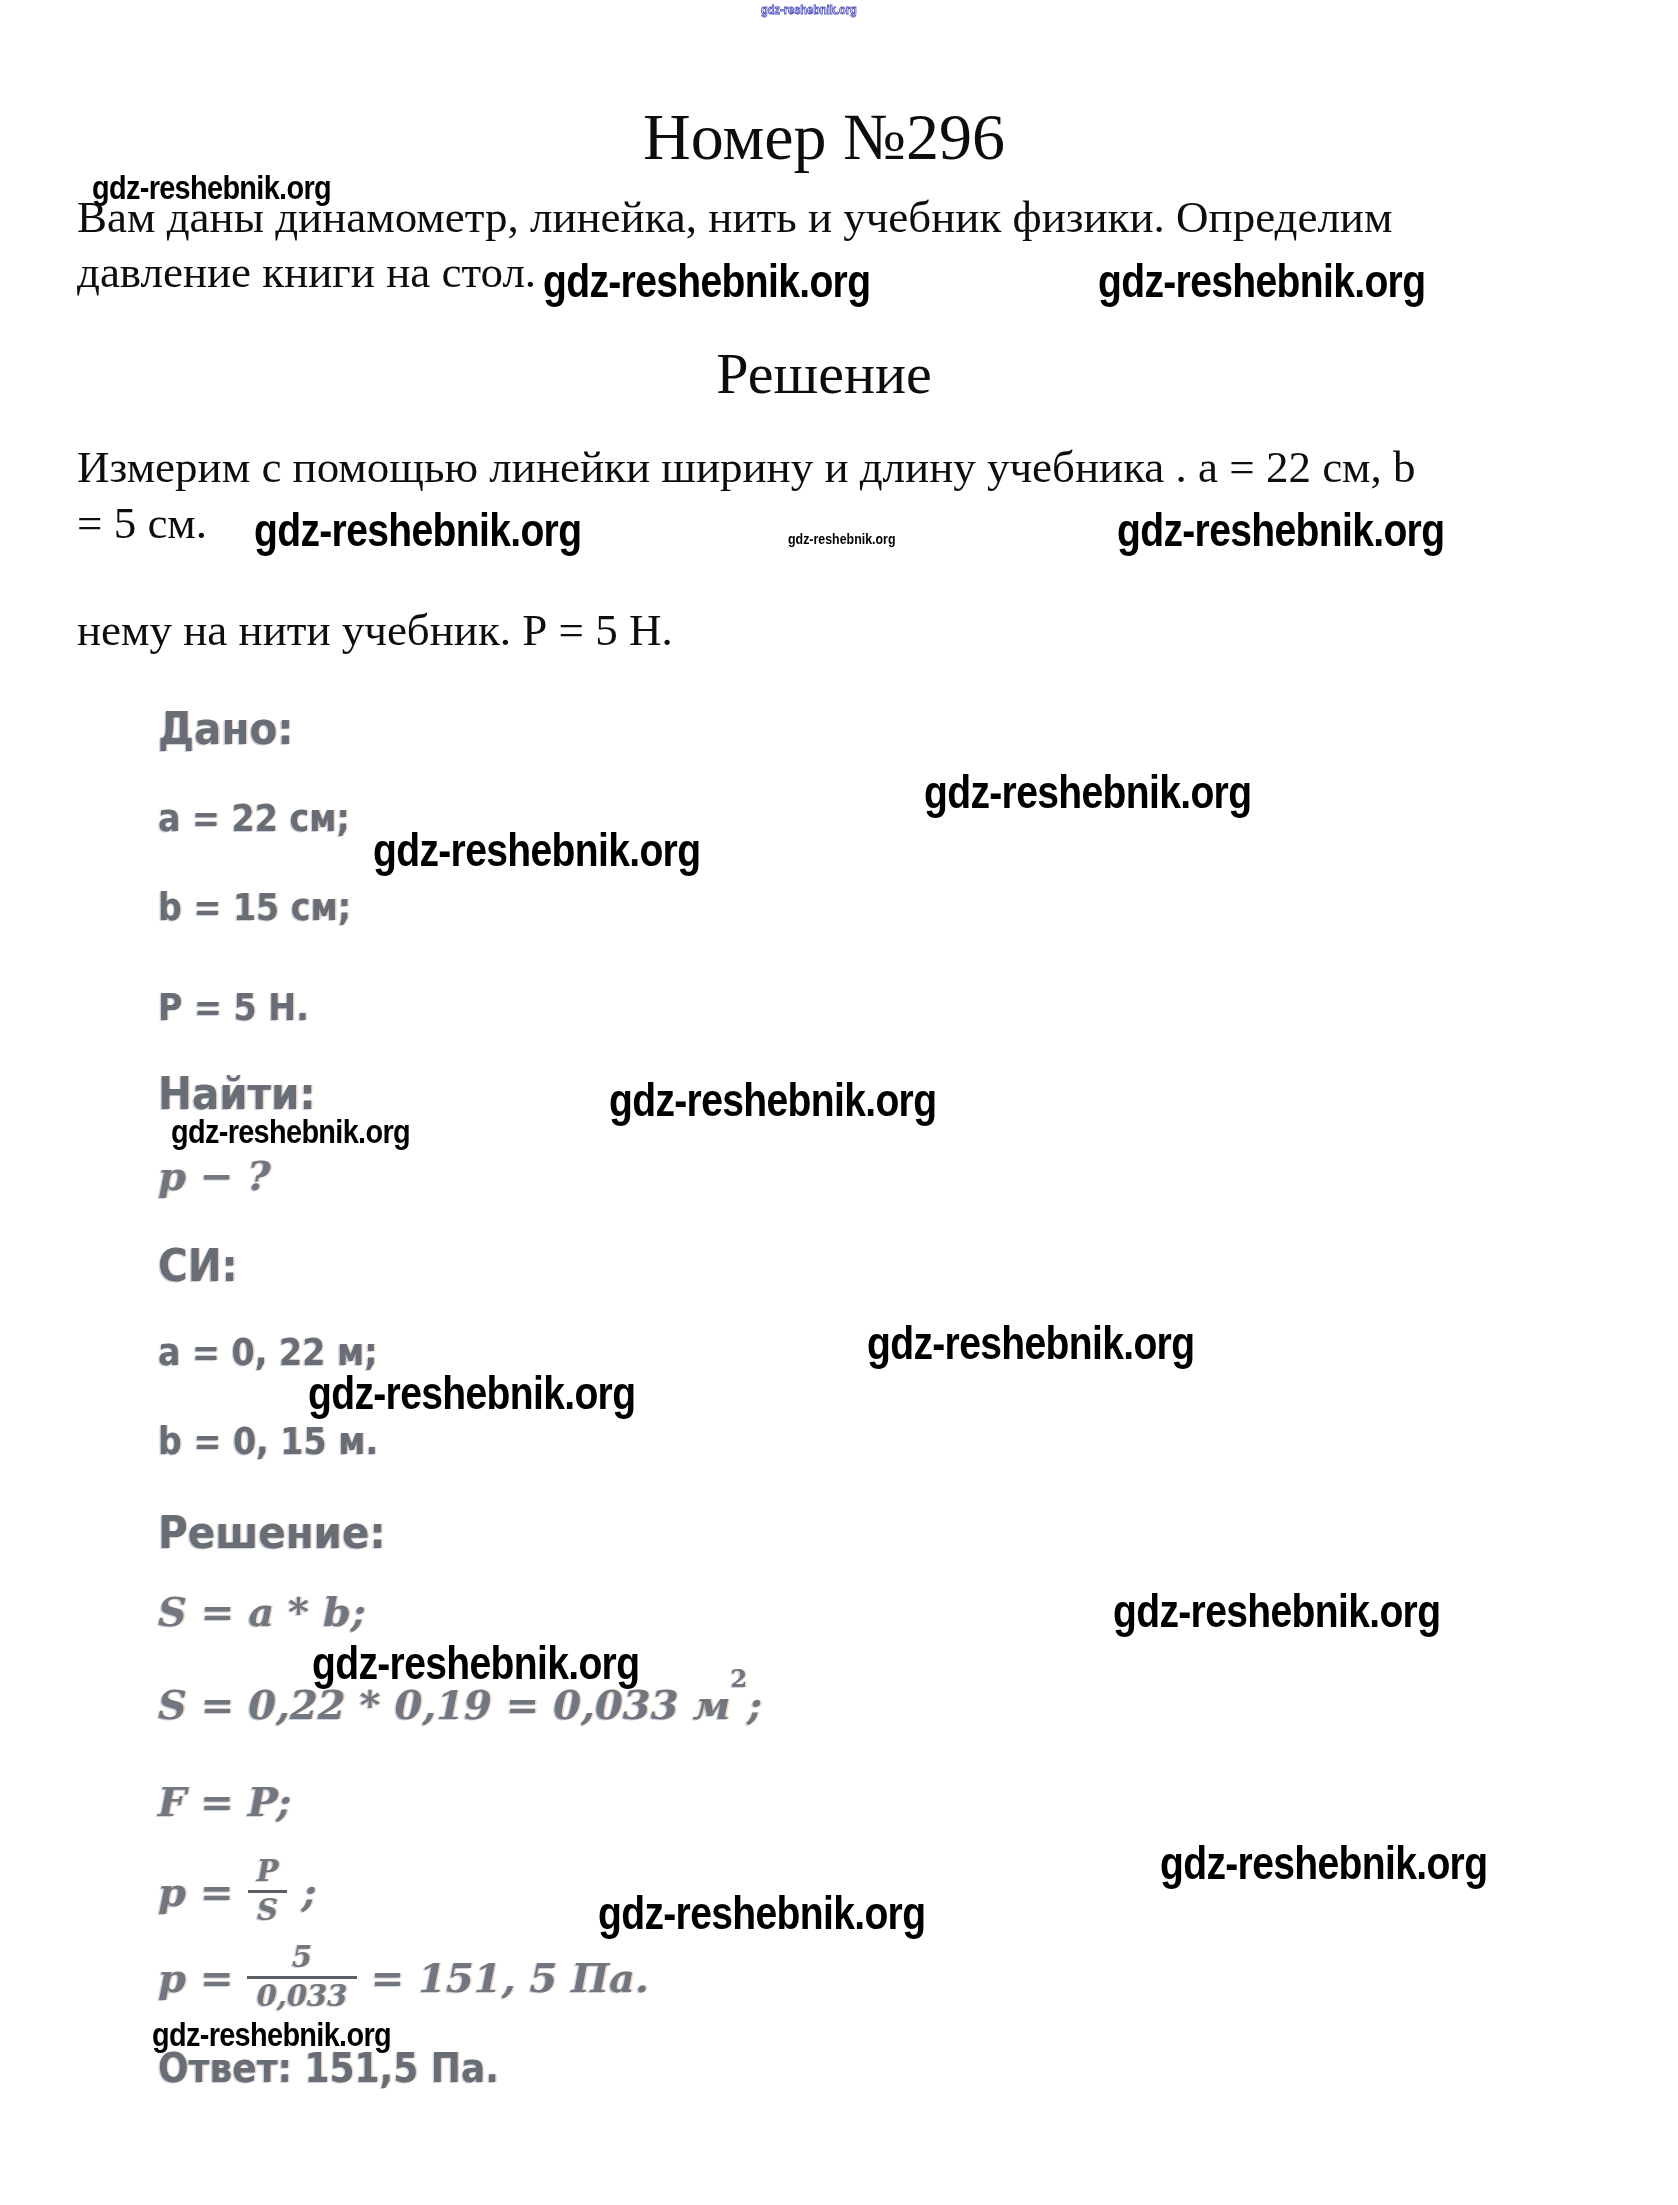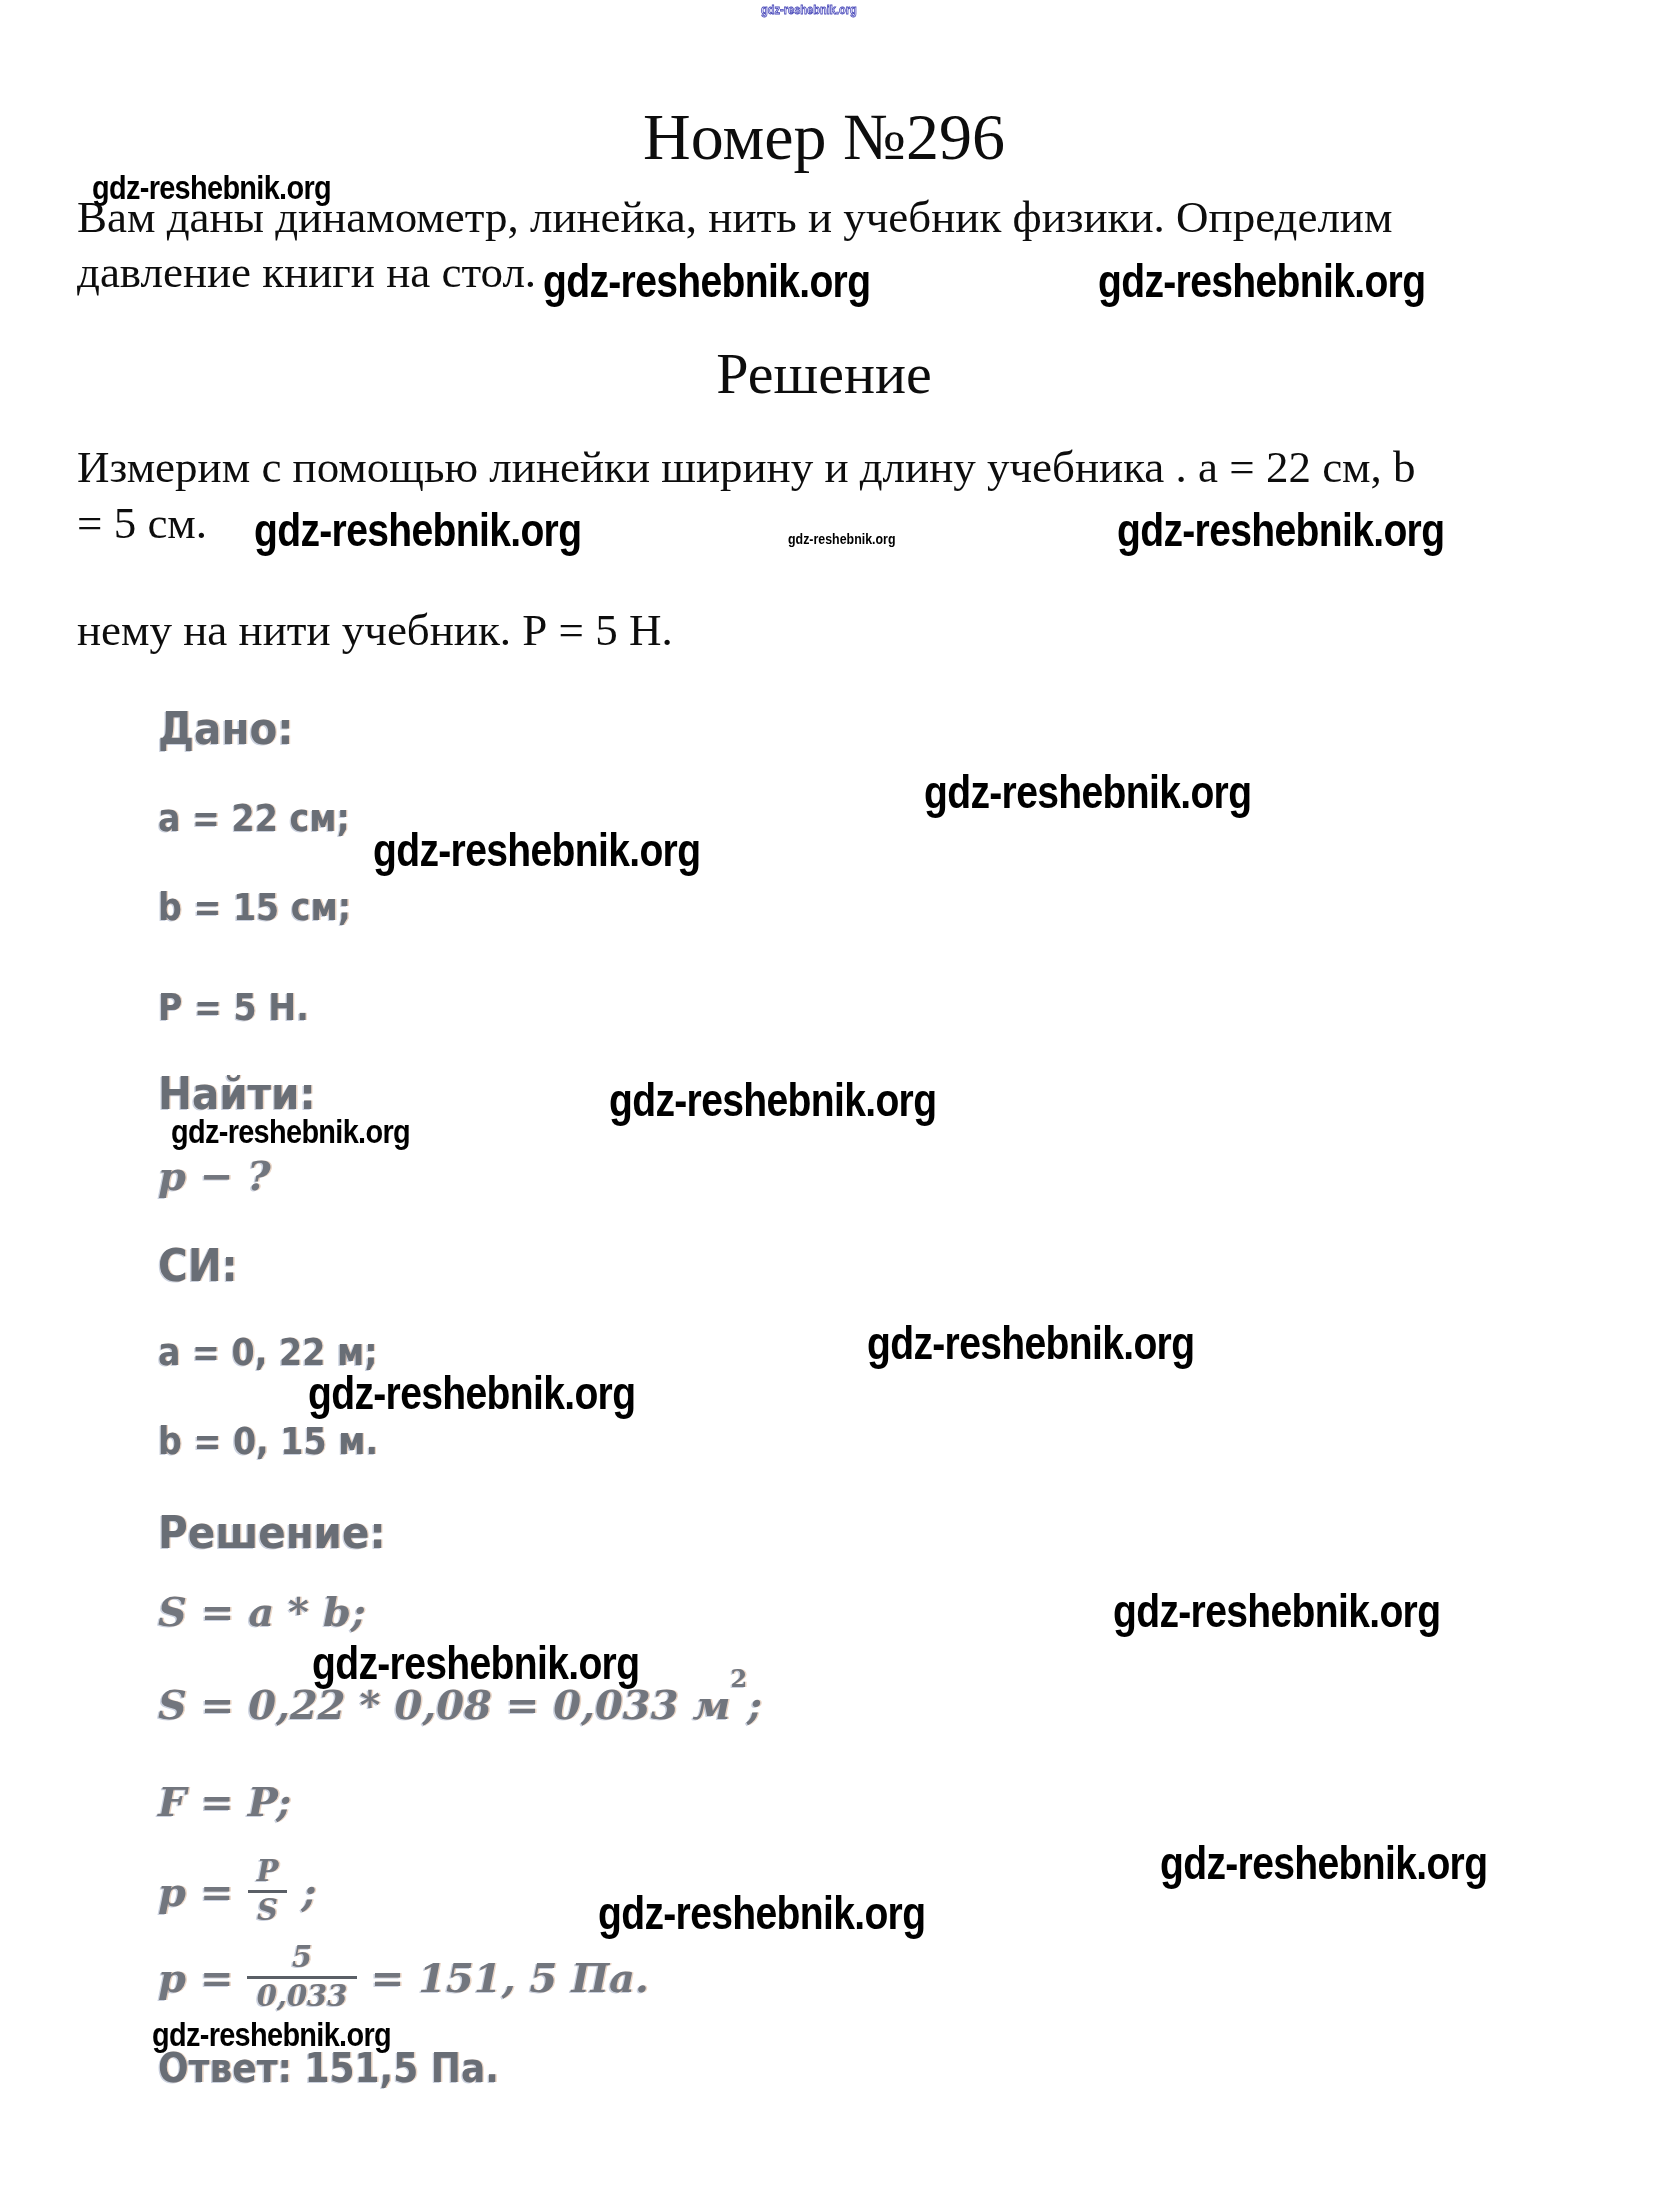--- a/index.html
+++ b/index.html
@@ -108,21 +108,21 @@
 
   <div class="scan s-sans s-label" style="left:158px;top:1239px;">СИ:</div>
   <div class="scan s-sans s-value" style="left:158px;top:1331px;">а = 0, 22 м;</div>
   <div class="scan s-sans s-value" style="left:158px;top:1420px;">b = 0, 15 м.</div>
 
   <div class="scan s-sans s-label" style="left:158px;top:1506px;">Решение:</div>
 
   <div class="scan s-math" style="left:158px;top:1588px;">S = a * b;</div>
 
   <div class="scan s-math" style="left:158px;top:1681px;">
-    <span>S = 0,22 * 0,08 = 0,033 м</span><sup>2</sup><span>;</span>
+    <span>S = 0,22 * 0,19 = 0,033 м</span><sup>2</sup><span>;</span>
   </div>
 
   <div class="scan s-math" style="left:158px;top:1778px;">F = P;</div>
 
   <div class="scan s-math frac-line" style="left:158px;top:1855px;">
     <span>p</span>
     <span>=</span>
     <span class="frac">
       <span class="num">P</span>
       <span class="den">S</span>

